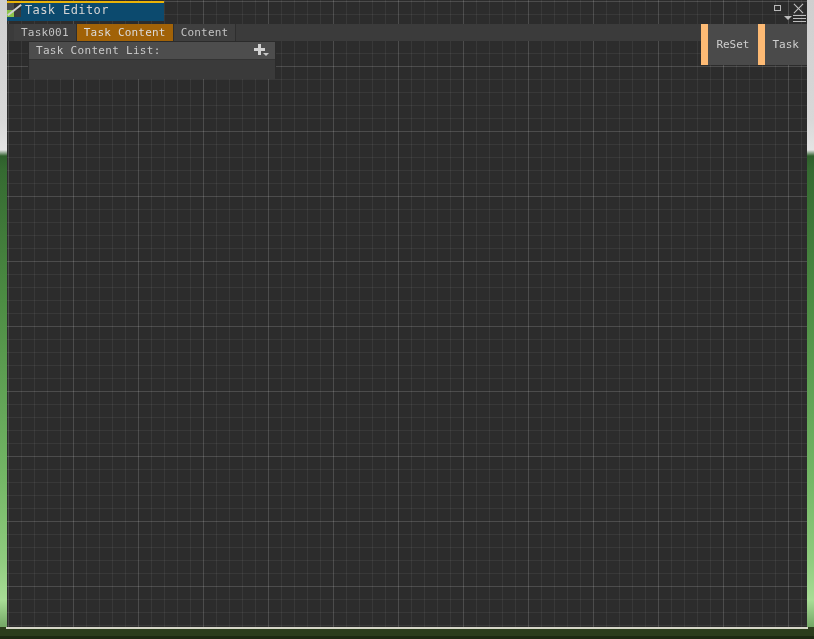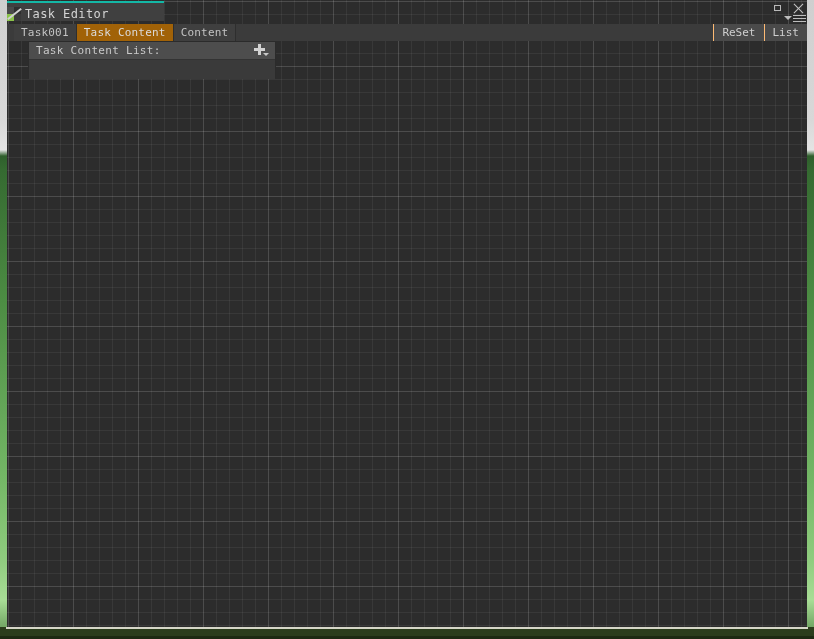--- a/index.html
+++ b/index.html
@@ -78,25 +78,25 @@
       65px 65px,
       65px 65px;
     background-position: 1px 1px, 1px 1px, 1px 1px, 1px 1px;
   }
 
   
   .titlebar {
     position: absolute;
     left: 3px; top: 1px;
     width: 161px; height: 20px;
-    background: #404040;
+    background: #0c4a6e;
     box-sizing: border-box;
-    border-top: 2px solid #14b8a6;
-    display: flex;
-    align-items: flex-end;
+    border-top: 2px solid #eab308;
+    display: flex;
+    align-items: flex-start;
     padding-left: 4px;
   }
   .title-icon {
     width: 14px; height: 14px;
     margin-right: 4px;
     position: relative;
     flex: 0 0 auto;
   }
   .title-icon .q1 { position:absolute; left:0; top:0; width:7px; height:7px; background:#4a4a4a; }
   .title-icon .q2 { position:absolute; left:7px; top:0; width:7px; height:7px; background:#2f2f2f; }
@@ -187,26 +187,26 @@
 
   .right-buttons {
     position: absolute;
     right: 0; top: 0;
     display: flex;
     height: 17px;
   }
   .rbtn {
     height: 17px;
     line-height: 17px;
-    padding: 0 8px;
+    padding: 12px 8px;
     font-size: 11px;
     color: #cfcfcf;
     font-family: "DejaVu Sans Mono", "Liberation Mono", monospace;
     background: #4a4a4a;
-    border-left: 1px solid #fdba74;
+    border-left: 7px solid #fdba74;
     white-space: nowrap;
     cursor: default;
   }
 
   
   .list-panel {
     position: absolute;
     left: 12px; top: 41px;
     width: 248px; height: 37px;
     background: #3a3a3a;
@@ -296,21 +296,21 @@
       <div class="tab inactive">
         <span>Content</span>
       </div>
     </div>
 
     <div class="right-buttons">
       <div class="rbtn">
         <span>ReSet</span>
       </div>
       <div class="rbtn">
-        <span>List</span>
+        <span>Task</span>
       </div>
     </div>
   </div>
 
   <div class="titlebar">
     <div class="title-icon">
       <div class="q1"></div>
         <div class="q2"></div>
         <div class="q3"></div>
         <div class="q4"></div>

